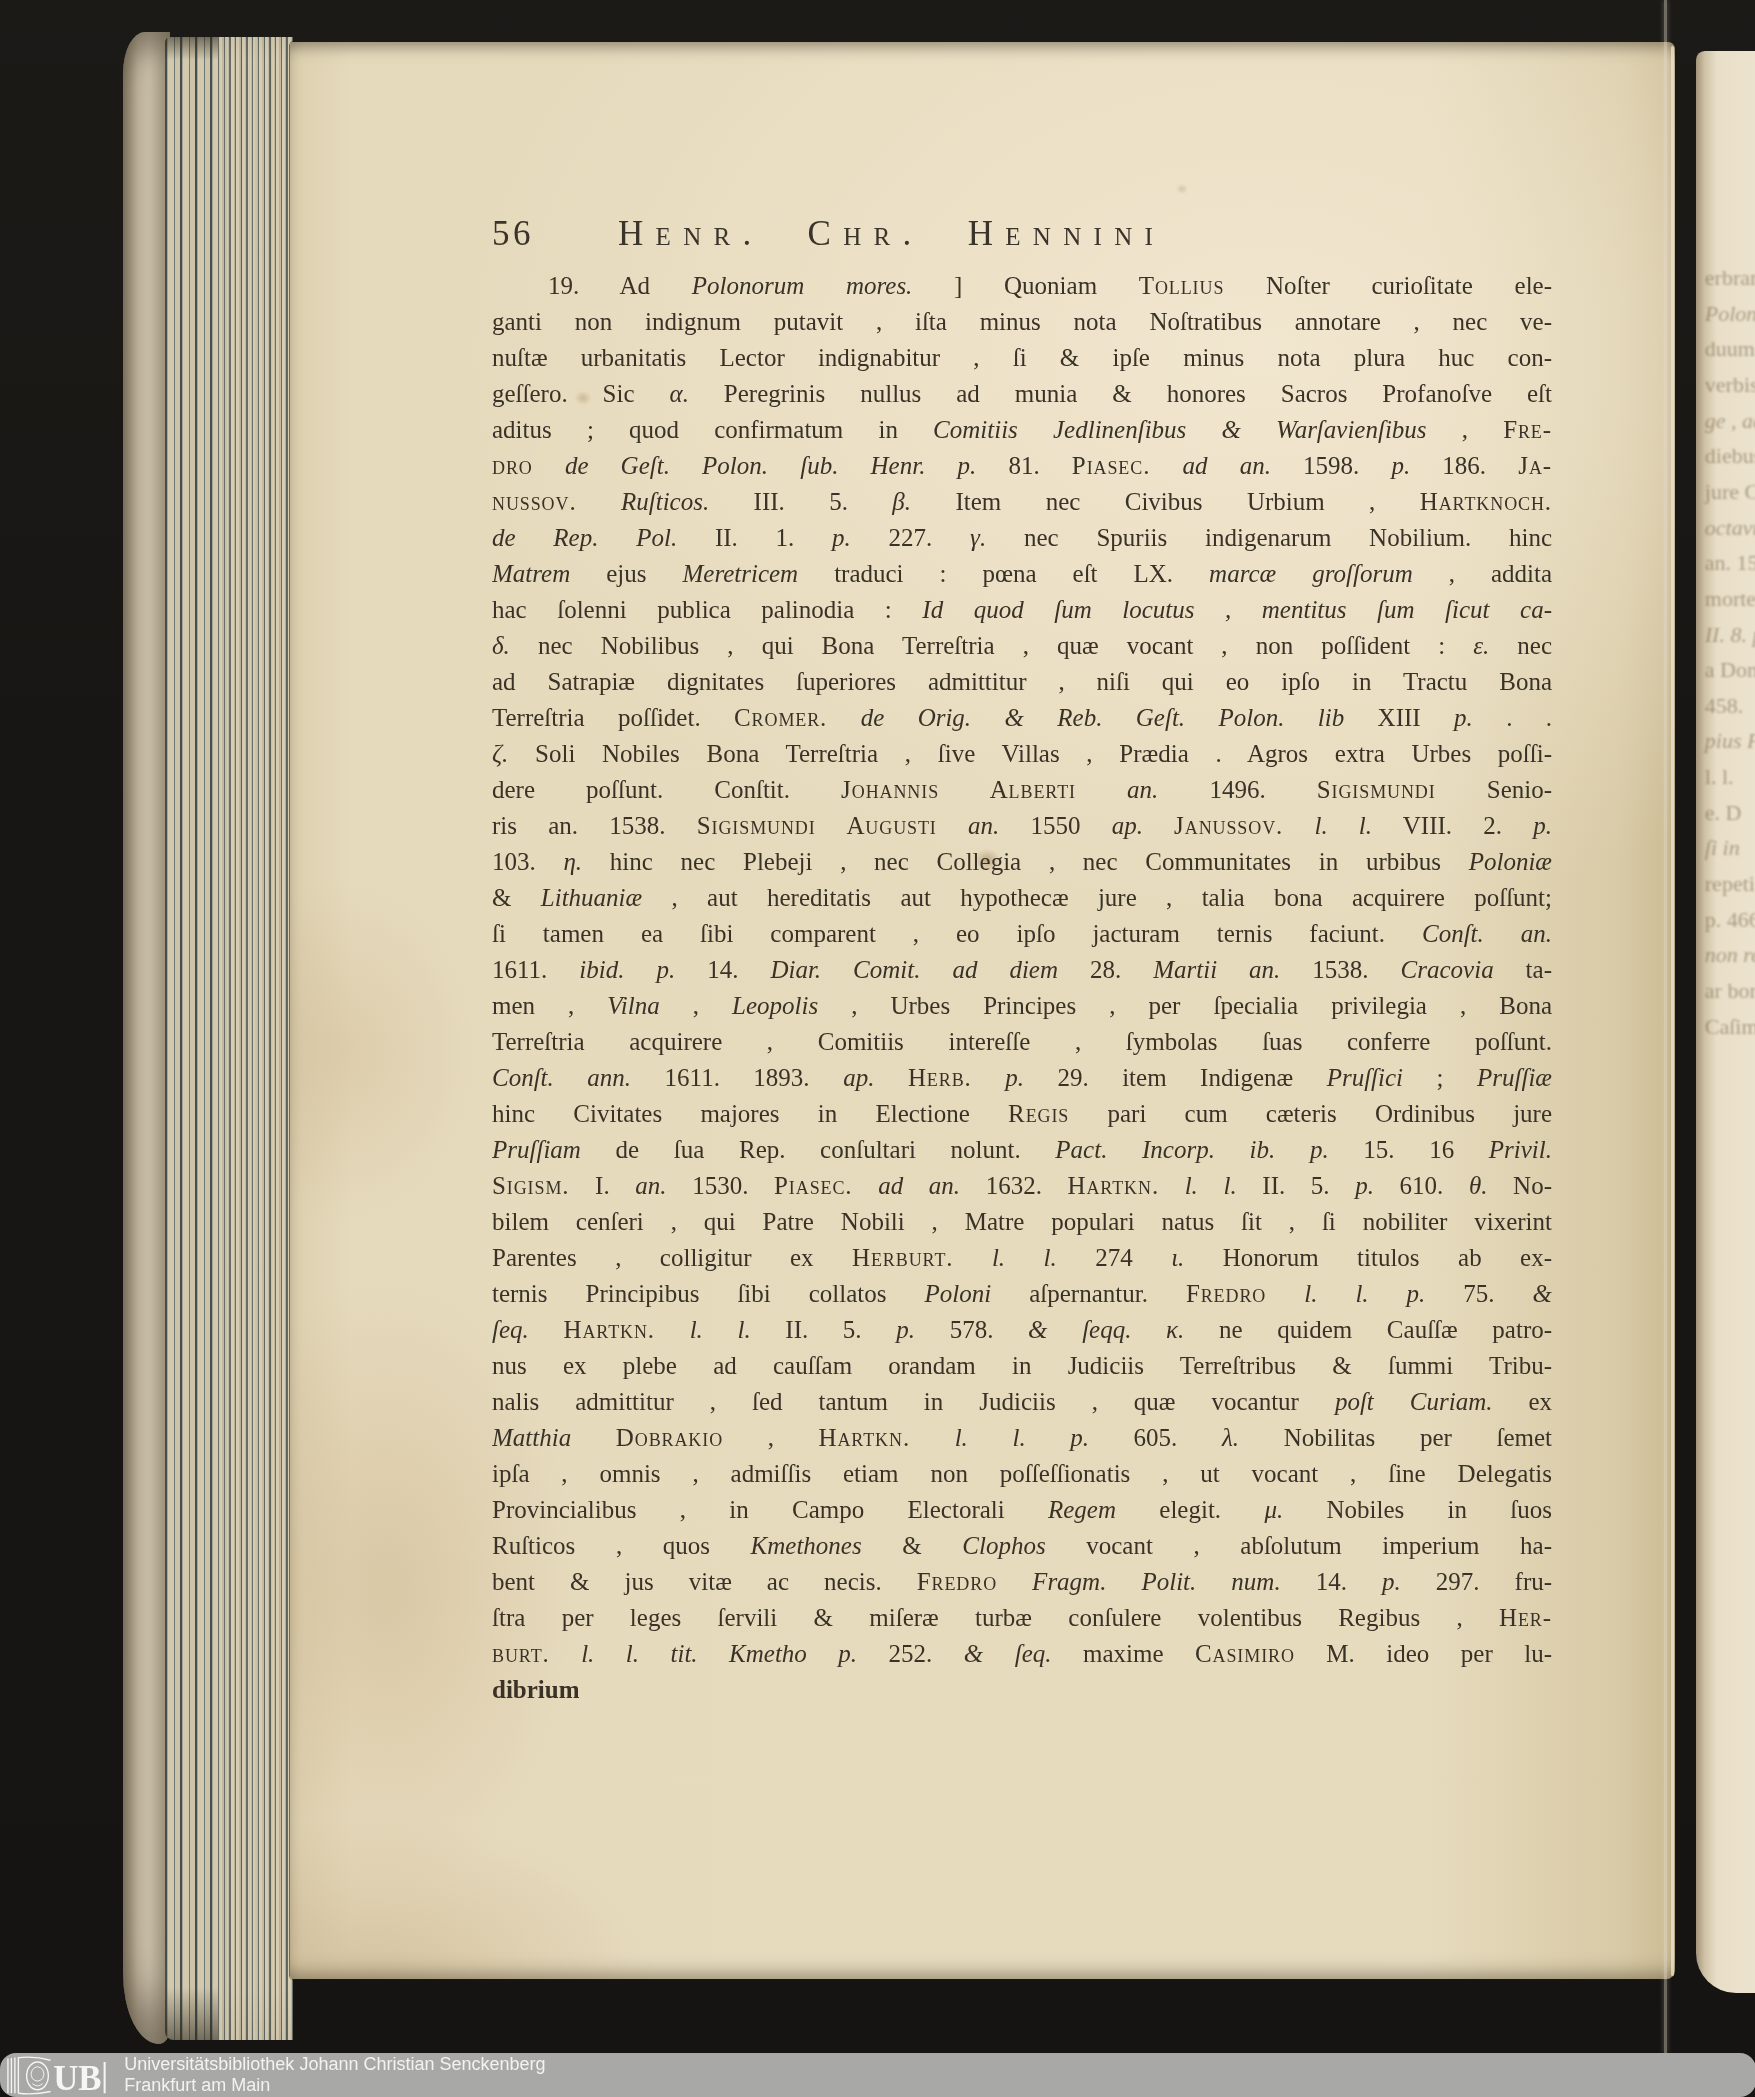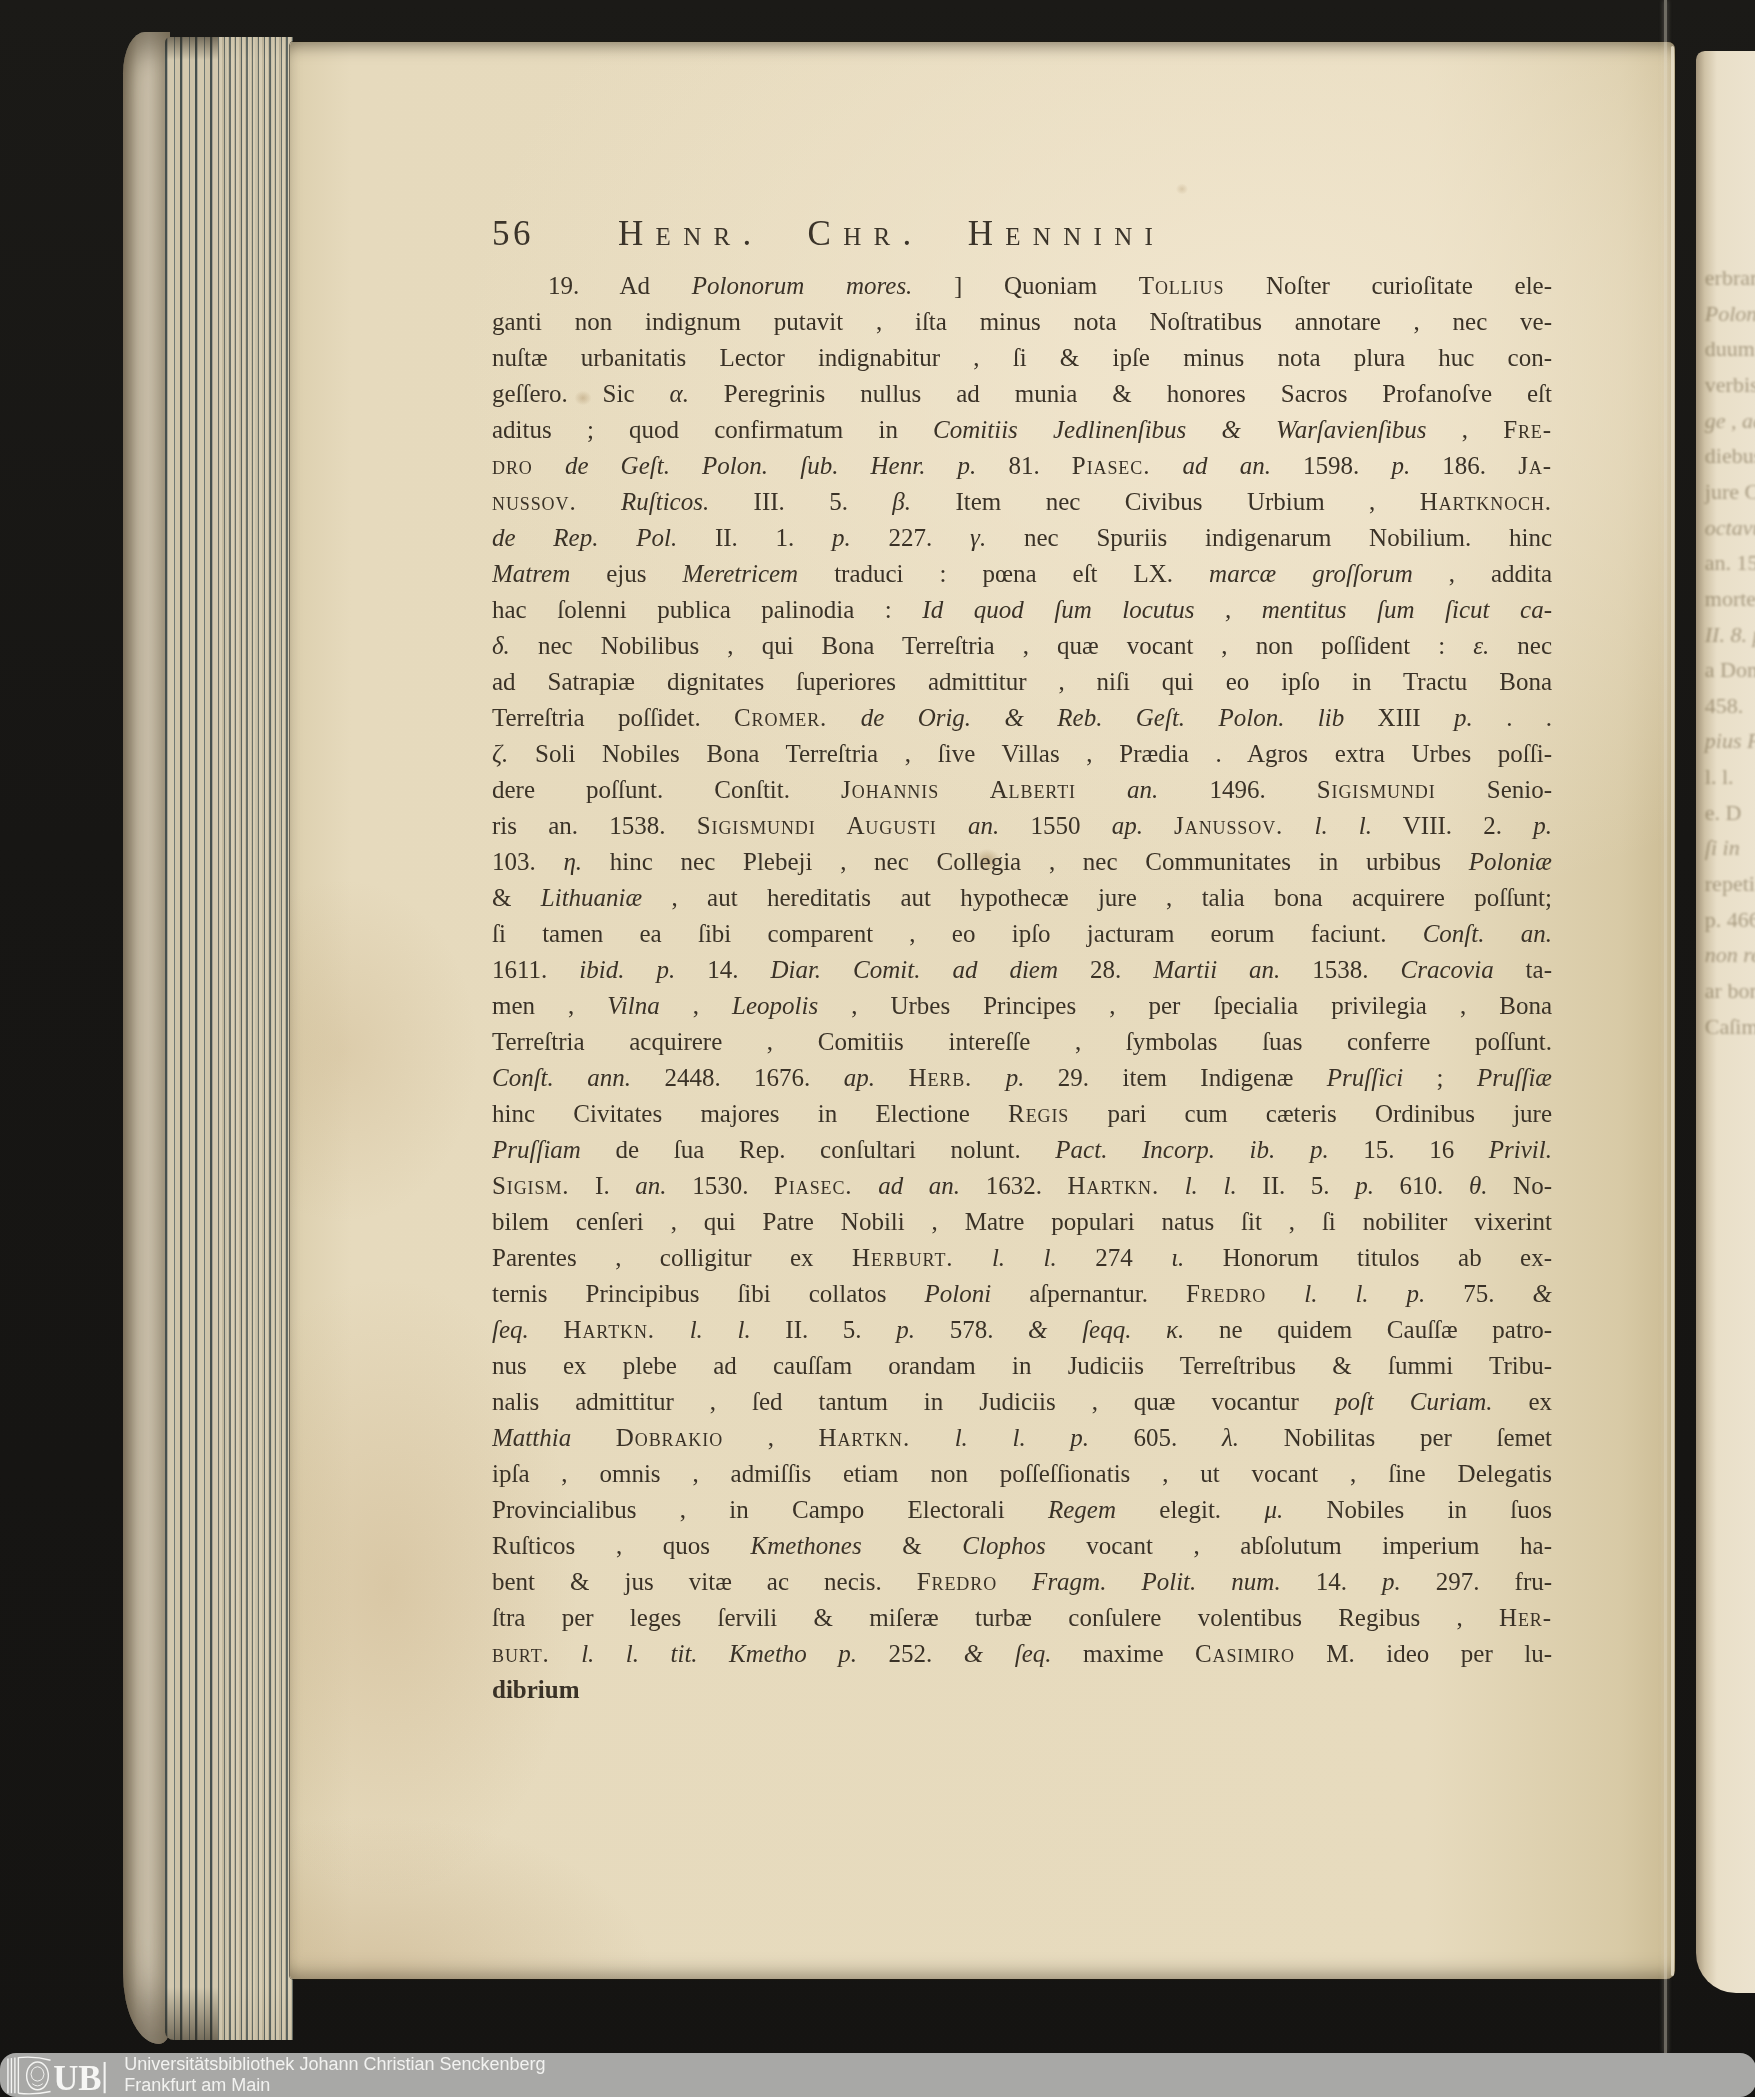--- a/index.html
+++ b/index.html
@@ -90,25 +90,25 @@
         <div class="line"><span class="s-i">Matrem</span><span class="s-r"> ejus </span><span class="s-i">Meretricem</span><span class="s-r"> traduci : pœna eſt LX. </span><span class="s-i">marcæ groſſorum</span><span class="s-r"> , addita</span></div>
         <div class="line"><span class="s-r">hac ſolenni publica palinodia : </span><span class="s-i">Id quod ſum locutus , mentitus ſum ſicut ca-</span></div>
         <div class="line"><span class="s-i">δ.</span><span class="s-r"> nec Nobilibus , qui Bona Terreſtria , quæ vocant , non poſſident : </span><span class="s-i">ε.</span><span class="s-r"> nec</span></div>
         <div class="line"><span class="s-r">ad Satrapiæ dignitates ſuperiores admittitur , niſi qui eo ipſo in Tractu Bona</span></div>
         <div class="line"><span class="s-r">Terreſtria poſſidet. </span><span class="s-c">Cromer.</span><span class="s-r"> </span><span class="s-i">de Orig. &amp; Reb. Geſt. Polon. lib</span><span class="s-r"> XIII </span><span class="s-i">p.</span><span class="s-r"> . .</span></div>
         <div class="line"><span class="s-i">ζ.</span><span class="s-r"> Soli Nobiles Bona Terreſtria , ſive Villas , Prædia . Agros extra Urbes poſſi-</span></div>
         <div class="line"><span class="s-r">dere poſſunt. Conſtit. </span><span class="s-c">Johannis Alberti</span><span class="s-r"> </span><span class="s-i">an.</span><span class="s-r"> 1496. </span><span class="s-c">Sigismundi</span><span class="s-r"> Senio-</span></div>
         <div class="line"><span class="s-r">ris an. 1538. </span><span class="s-c">Sigismundi Augusti</span><span class="s-r"> </span><span class="s-i">an.</span><span class="s-r"> 1550 </span><span class="s-i">ap.</span><span class="s-r"> </span><span class="s-c">Janussov.</span><span class="s-r"> </span><span class="s-i">l. l.</span><span class="s-r"> VIII. 2. </span><span class="s-i">p.</span></div>
         <div class="line"><span class="s-r">103. </span><span class="s-i">η.</span><span class="s-r"> hinc nec Plebeji , nec Collegia , nec Communitates in urbibus </span><span class="s-i">Poloniæ</span></div>
         <div class="line"><span class="s-r">&amp; </span><span class="s-i">Lithuaniæ</span><span class="s-r"> , aut hereditatis aut hypothecæ jure , talia bona acquirere poſſunt;</span></div>
-        <div class="line"><span class="s-r">ſi tamen ea ſibi comparent , eo ipſo jacturam eorum faciunt. </span><span class="s-i">Conſt. an.</span></div>
+        <div class="line"><span class="s-r">ſi tamen ea ſibi comparent , eo ipſo jacturam ternis faciunt. </span><span class="s-i">Conſt. an.</span></div>
         <div class="line"><span class="s-r">1611. </span><span class="s-i">ibid. p.</span><span class="s-r"> 14. </span><span class="s-i">Diar. Comit. ad diem</span><span class="s-r"> 28. </span><span class="s-i">Martii an.</span><span class="s-r"> 1538. </span><span class="s-i">Cracovia</span><span class="s-r"> ta-</span></div>
         <div class="line"><span class="s-r">men , </span><span class="s-i">Vilna</span><span class="s-r"> , </span><span class="s-i">Leopolis</span><span class="s-r"> , Urbes Principes , per ſpecialia privilegia , Bona</span></div>
         <div class="line"><span class="s-r">Terreſtria acquirere , Comitiis intereſſe , ſymbolas ſuas conferre poſſunt.</span></div>
-        <div class="line"><span class="s-i">Conſt. ann.</span><span class="s-r"> 2448. 1676. </span><span class="s-i">ap.</span><span class="s-r"> </span><span class="s-c">Herb.</span><span class="s-r"> </span><span class="s-i">p.</span><span class="s-r"> 29. item Indigenæ </span><span class="s-i">Pruſſici</span><span class="s-r"> ; </span><span class="s-i">Pruſſiæ</span></div>
+        <div class="line"><span class="s-i">Conſt. ann.</span><span class="s-r"> 1611. 1893. </span><span class="s-i">ap.</span><span class="s-r"> </span><span class="s-c">Herb.</span><span class="s-r"> </span><span class="s-i">p.</span><span class="s-r"> 29. item Indigenæ </span><span class="s-i">Pruſſici</span><span class="s-r"> ; </span><span class="s-i">Pruſſiæ</span></div>
         <div class="line"><span class="s-r">hinc Civitates majores in Electione </span><span class="s-c">Regis</span><span class="s-r"> pari cum cæteris Ordinibus jure</span></div>
         <div class="line"><span class="s-i">Pruſſiam</span><span class="s-r"> de ſua Rep. conſultari nolunt. </span><span class="s-i">Pact. Incorp. ib. p.</span><span class="s-r"> 15. 16 </span><span class="s-i">Privil.</span></div>
         <div class="line"><span class="s-c">Sigism.</span><span class="s-r"> I. </span><span class="s-i">an.</span><span class="s-r"> 1530. </span><span class="s-c">Piasec.</span><span class="s-r"> </span><span class="s-i">ad an.</span><span class="s-r"> 1632. </span><span class="s-c">Hartkn.</span><span class="s-r"> </span><span class="s-i">l. l.</span><span class="s-r"> II. 5. </span><span class="s-i">p.</span><span class="s-r"> 610. </span><span class="s-i">θ.</span><span class="s-r"> No-</span></div>
         <div class="line"><span class="s-r">bilem cenſeri , qui Patre Nobili , Matre populari natus ſit , ſi nobiliter vixerint</span></div>
         <div class="line"><span class="s-r">Parentes , colligitur ex </span><span class="s-c">Herburt.</span><span class="s-r"> </span><span class="s-i">l. l.</span><span class="s-r"> 274 </span><span class="s-i">ι.</span><span class="s-r"> Honorum titulos ab ex-</span></div>
         <div class="line"><span class="s-r">ternis Principibus ſibi collatos </span><span class="s-i">Poloni</span><span class="s-r"> aſpernantur. </span><span class="s-c">Fredro</span><span class="s-r"> </span><span class="s-i">l. l. p.</span><span class="s-r"> 75. </span><span class="s-i">&amp;</span></div>
         <div class="line"><span class="s-i">ſeq.</span><span class="s-r"> </span><span class="s-c">Hartkn.</span><span class="s-r"> </span><span class="s-i">l. l.</span><span class="s-r"> II. 5. </span><span class="s-i">p.</span><span class="s-r"> 578. </span><span class="s-i">&amp; ſeqq.</span><span class="s-r">  </span><span class="s-i">κ.</span><span class="s-r"> ne quidem Cauſſæ patro-</span></div>
         <div class="line"><span class="s-r">nus ex plebe ad cauſſam orandam in Judiciis Terreſtribus &amp; ſummi Tribu-</span></div>
         <div class="line"><span class="s-r">nalis admittitur , ſed tantum in Judiciis , quæ vocantur </span><span class="s-i">poſt Curiam.</span><span class="s-r"> ex</span></div>
         <div class="line"><span class="s-i">Matthia</span><span class="s-r"> </span><span class="s-c">Dobrakio</span><span class="s-r"> , </span><span class="s-c">Hartkn.</span><span class="s-r"> </span><span class="s-i">l. l. p.</span><span class="s-r"> 605. </span><span class="s-i">λ.</span><span class="s-r"> Nobilitas per ſemet</span></div>

